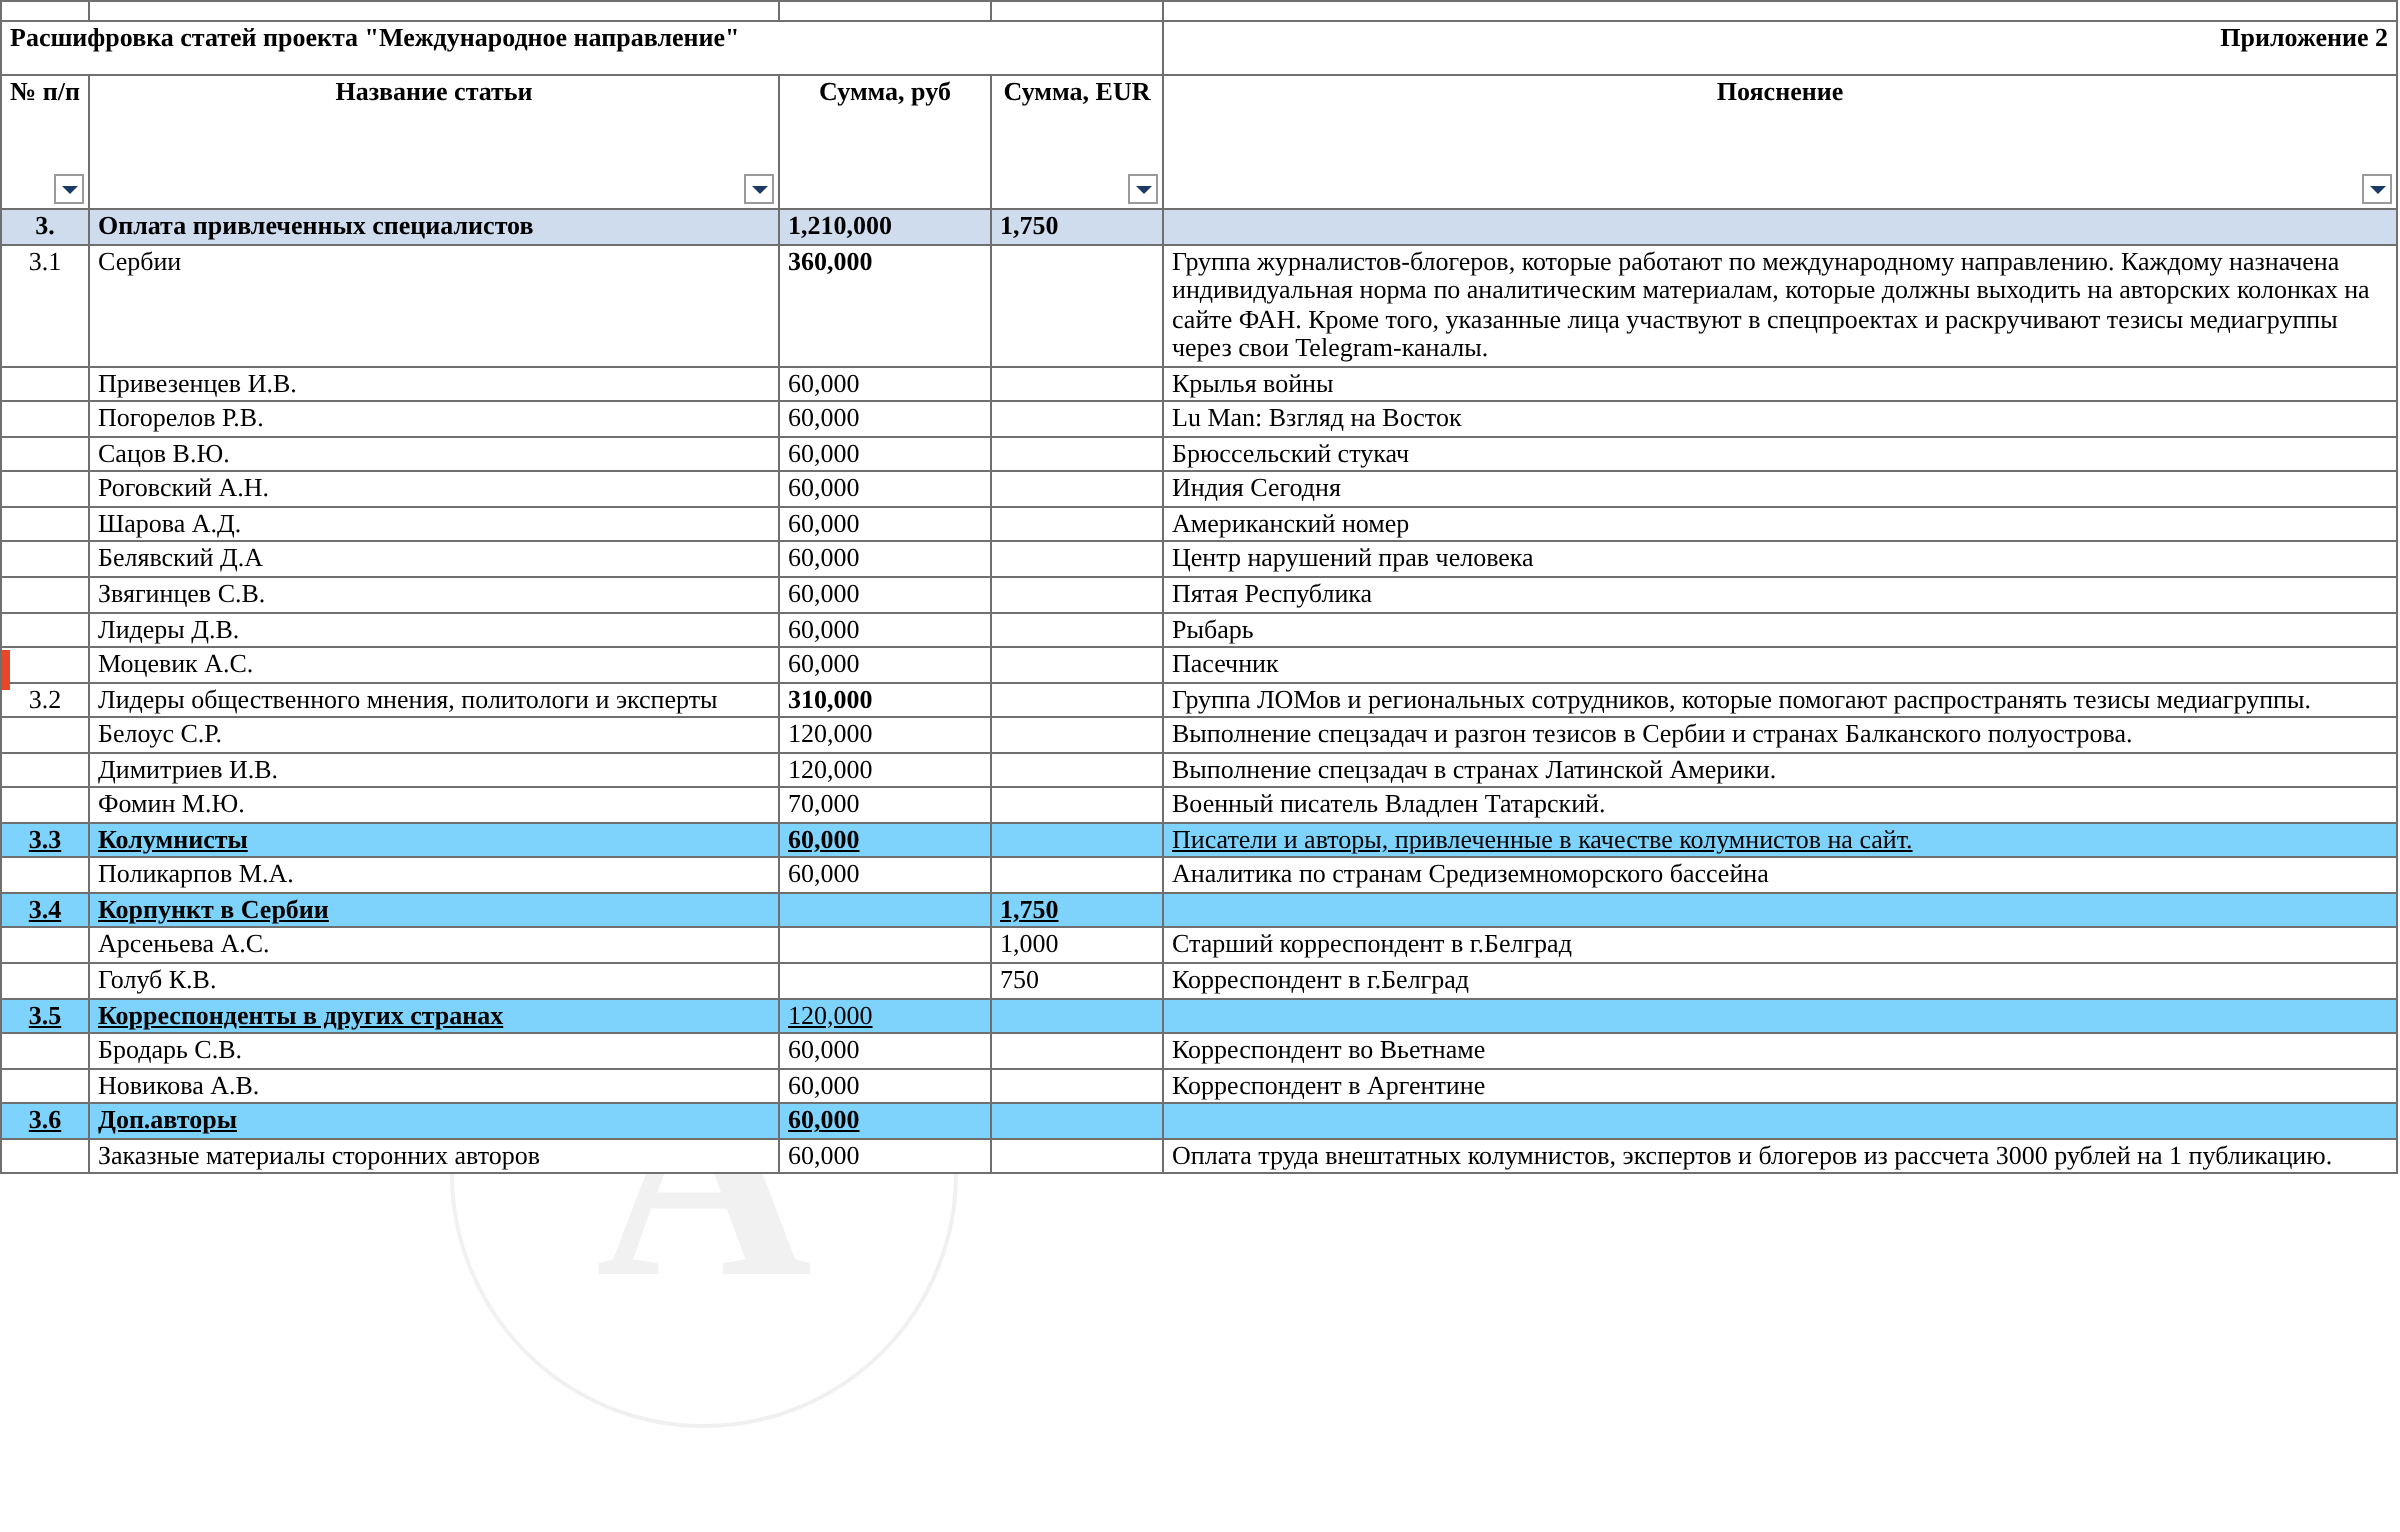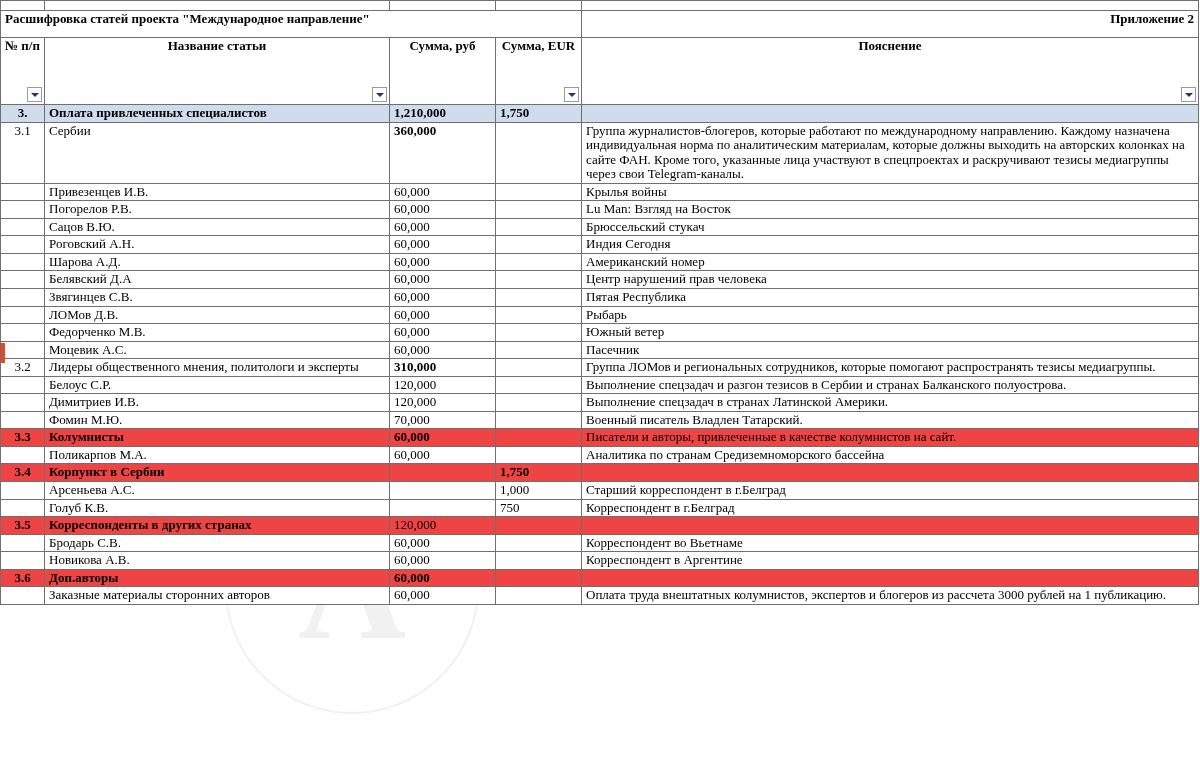--- a/index.html
+++ b/index.html
@@ -117,21 +117,21 @@
     border-top: 4px solid #1b3a66;
   }
 
   .c-num  { width: 44px;  text-align: center; }
   .c-name { width: 345px; }
   .c-rub  { width: 106px; text-align: center; }
   .c-eur  { width: 86px;  text-align: center; }
   .c-note { width: 617px; }
 
   tr.section td { background: #cfdcee; font-weight: bold; }
-  tr.sub td     { background: #ef4444; font-weight: bold; }
+  tr.sub td     { background: #7dd3fc; font-weight: bold; text-decoration: underline; }
   tr.plain td   { background: #ffffff; }
 
   .b { font-weight: bold; }
   .cen { text-align: center; }
   .mid { vertical-align: middle; }
   .num { }
 
   td.note { font-size: 12.6px; line-height: 1.15; }
 
   .redtick {
@@ -258,31 +258,24 @@
       </tr>
       <tr class="plain">
         <td class="cen"></td>
         <td>Звягинцев С.В.</td>
         <td class="num">60,000</td>
         <td class="num"></td>
         <td class="note">Пятая Республика</td>
       </tr>
       <tr class="plain">
         <td class="cen"></td>
-        <td>ЛОМов Д.В.</td>
+        <td>Лидеры Д.В.</td>
         <td class="num">60,000</td>
         <td class="num"></td>
         <td class="note">Рыбарь</td>
-      </tr>
-      <tr class="plain">
-        <td class="cen"></td>
-        <td>Федорченко М.В.</td>
-        <td class="num">60,000</td>
-        <td class="num"></td>
-        <td class="note">Южный ветер</td>
       </tr>
       <tr class="plain">
         <td class="cen" style="position:relative">
           <span class="redtick"></span>
           <span></span>
         </td>
         <td>Моцевик А.С.</td>
         <td class="num">60,000</td>
         <td class="num"></td>
         <td class="note">Пасечник</td>

